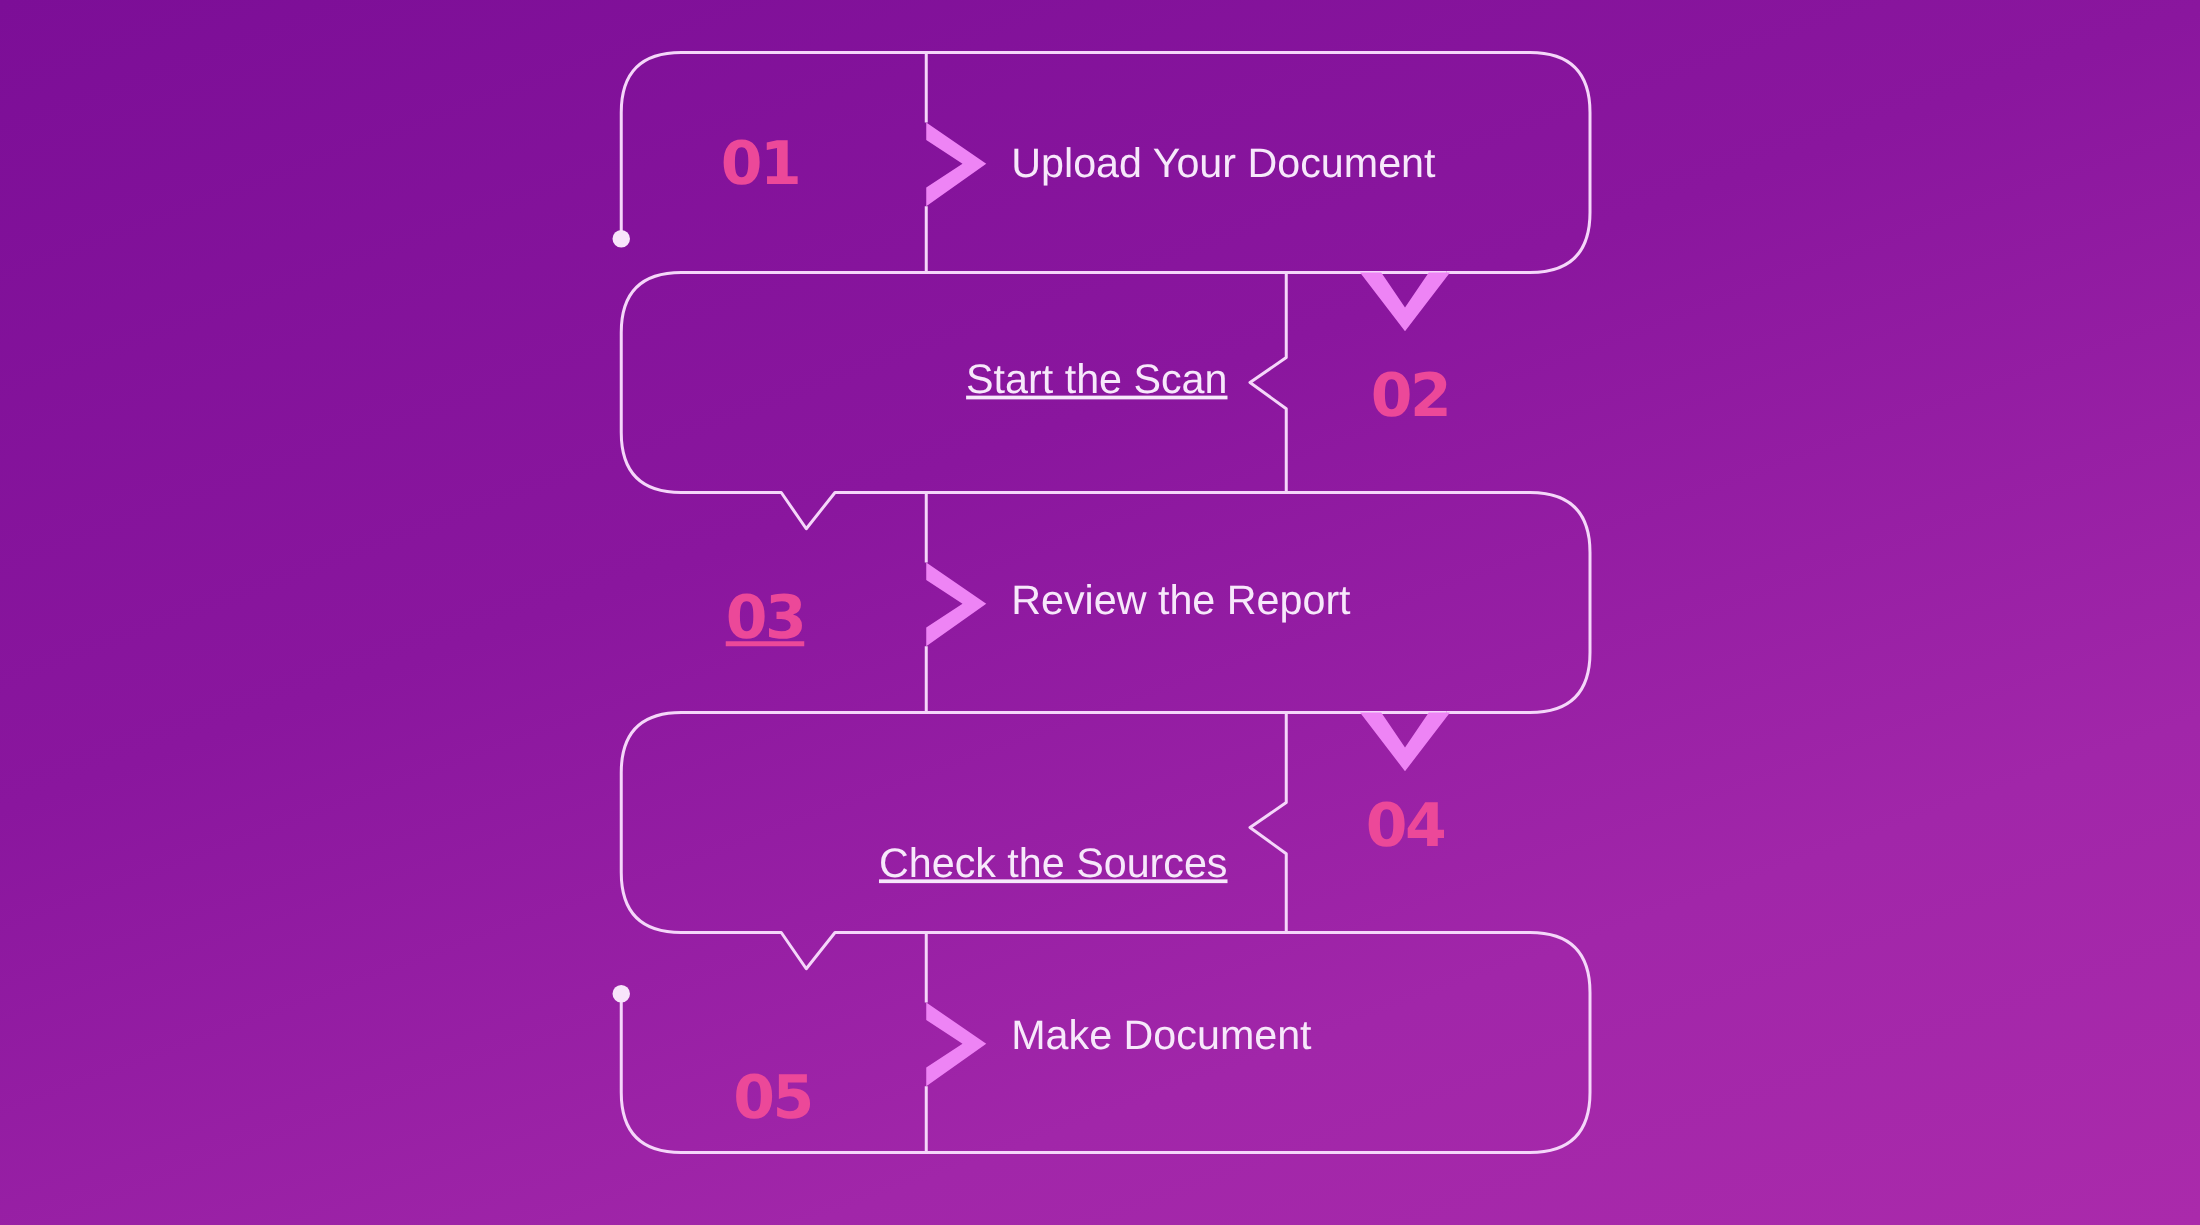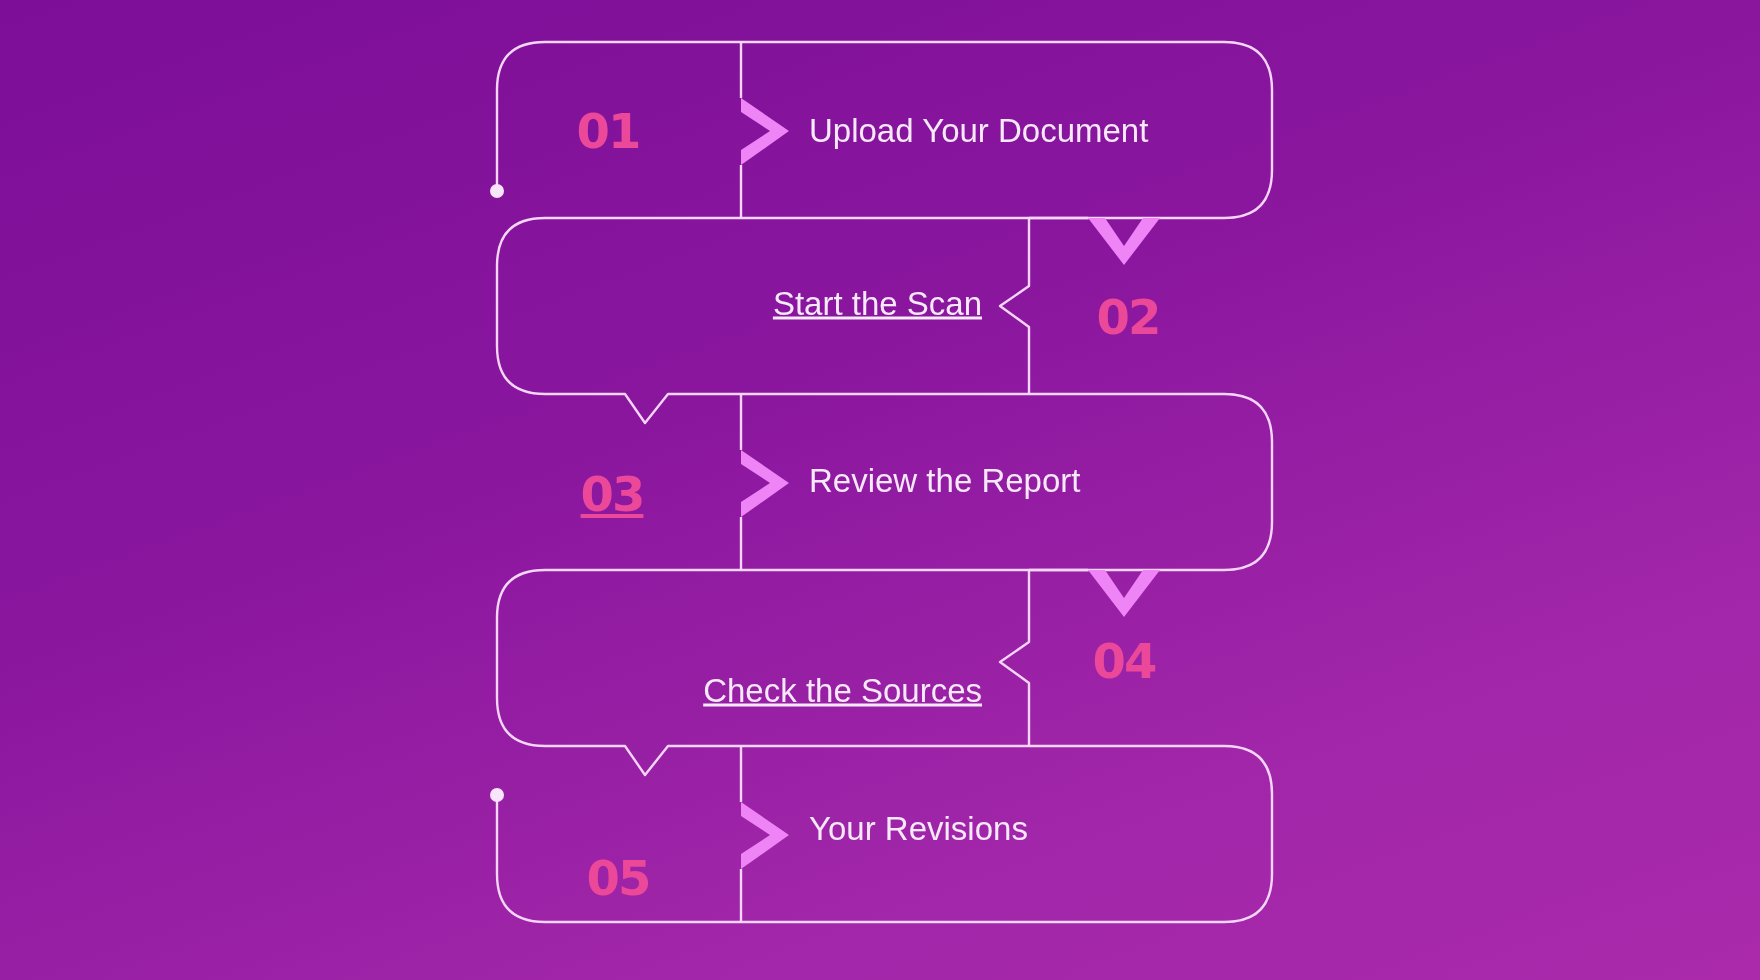--- a/index.html
+++ b/index.html
@@ -76,14 +76,14 @@
   <div class="label" style="left:809px; top:480px;text-align:right;">Review the Report</div>
 </div>
 
 <div class="step">
   <div class="num" style="left:1124px; top:661px;text-align:center;">04</div>
   <div class="label right" style="left:982px; top:690px;">Check the Sources</div>
 </div>
 
 <div class="step">
   <div class="num" style="left:618px; top:878px;">05</div>
-  <div class="label" style="left:809px; top:828px;">Your Revisions</div>
+  <div class="label" style="left:809px; top:828px;">Make Document</div>
 </div>
 
 </body></html>

